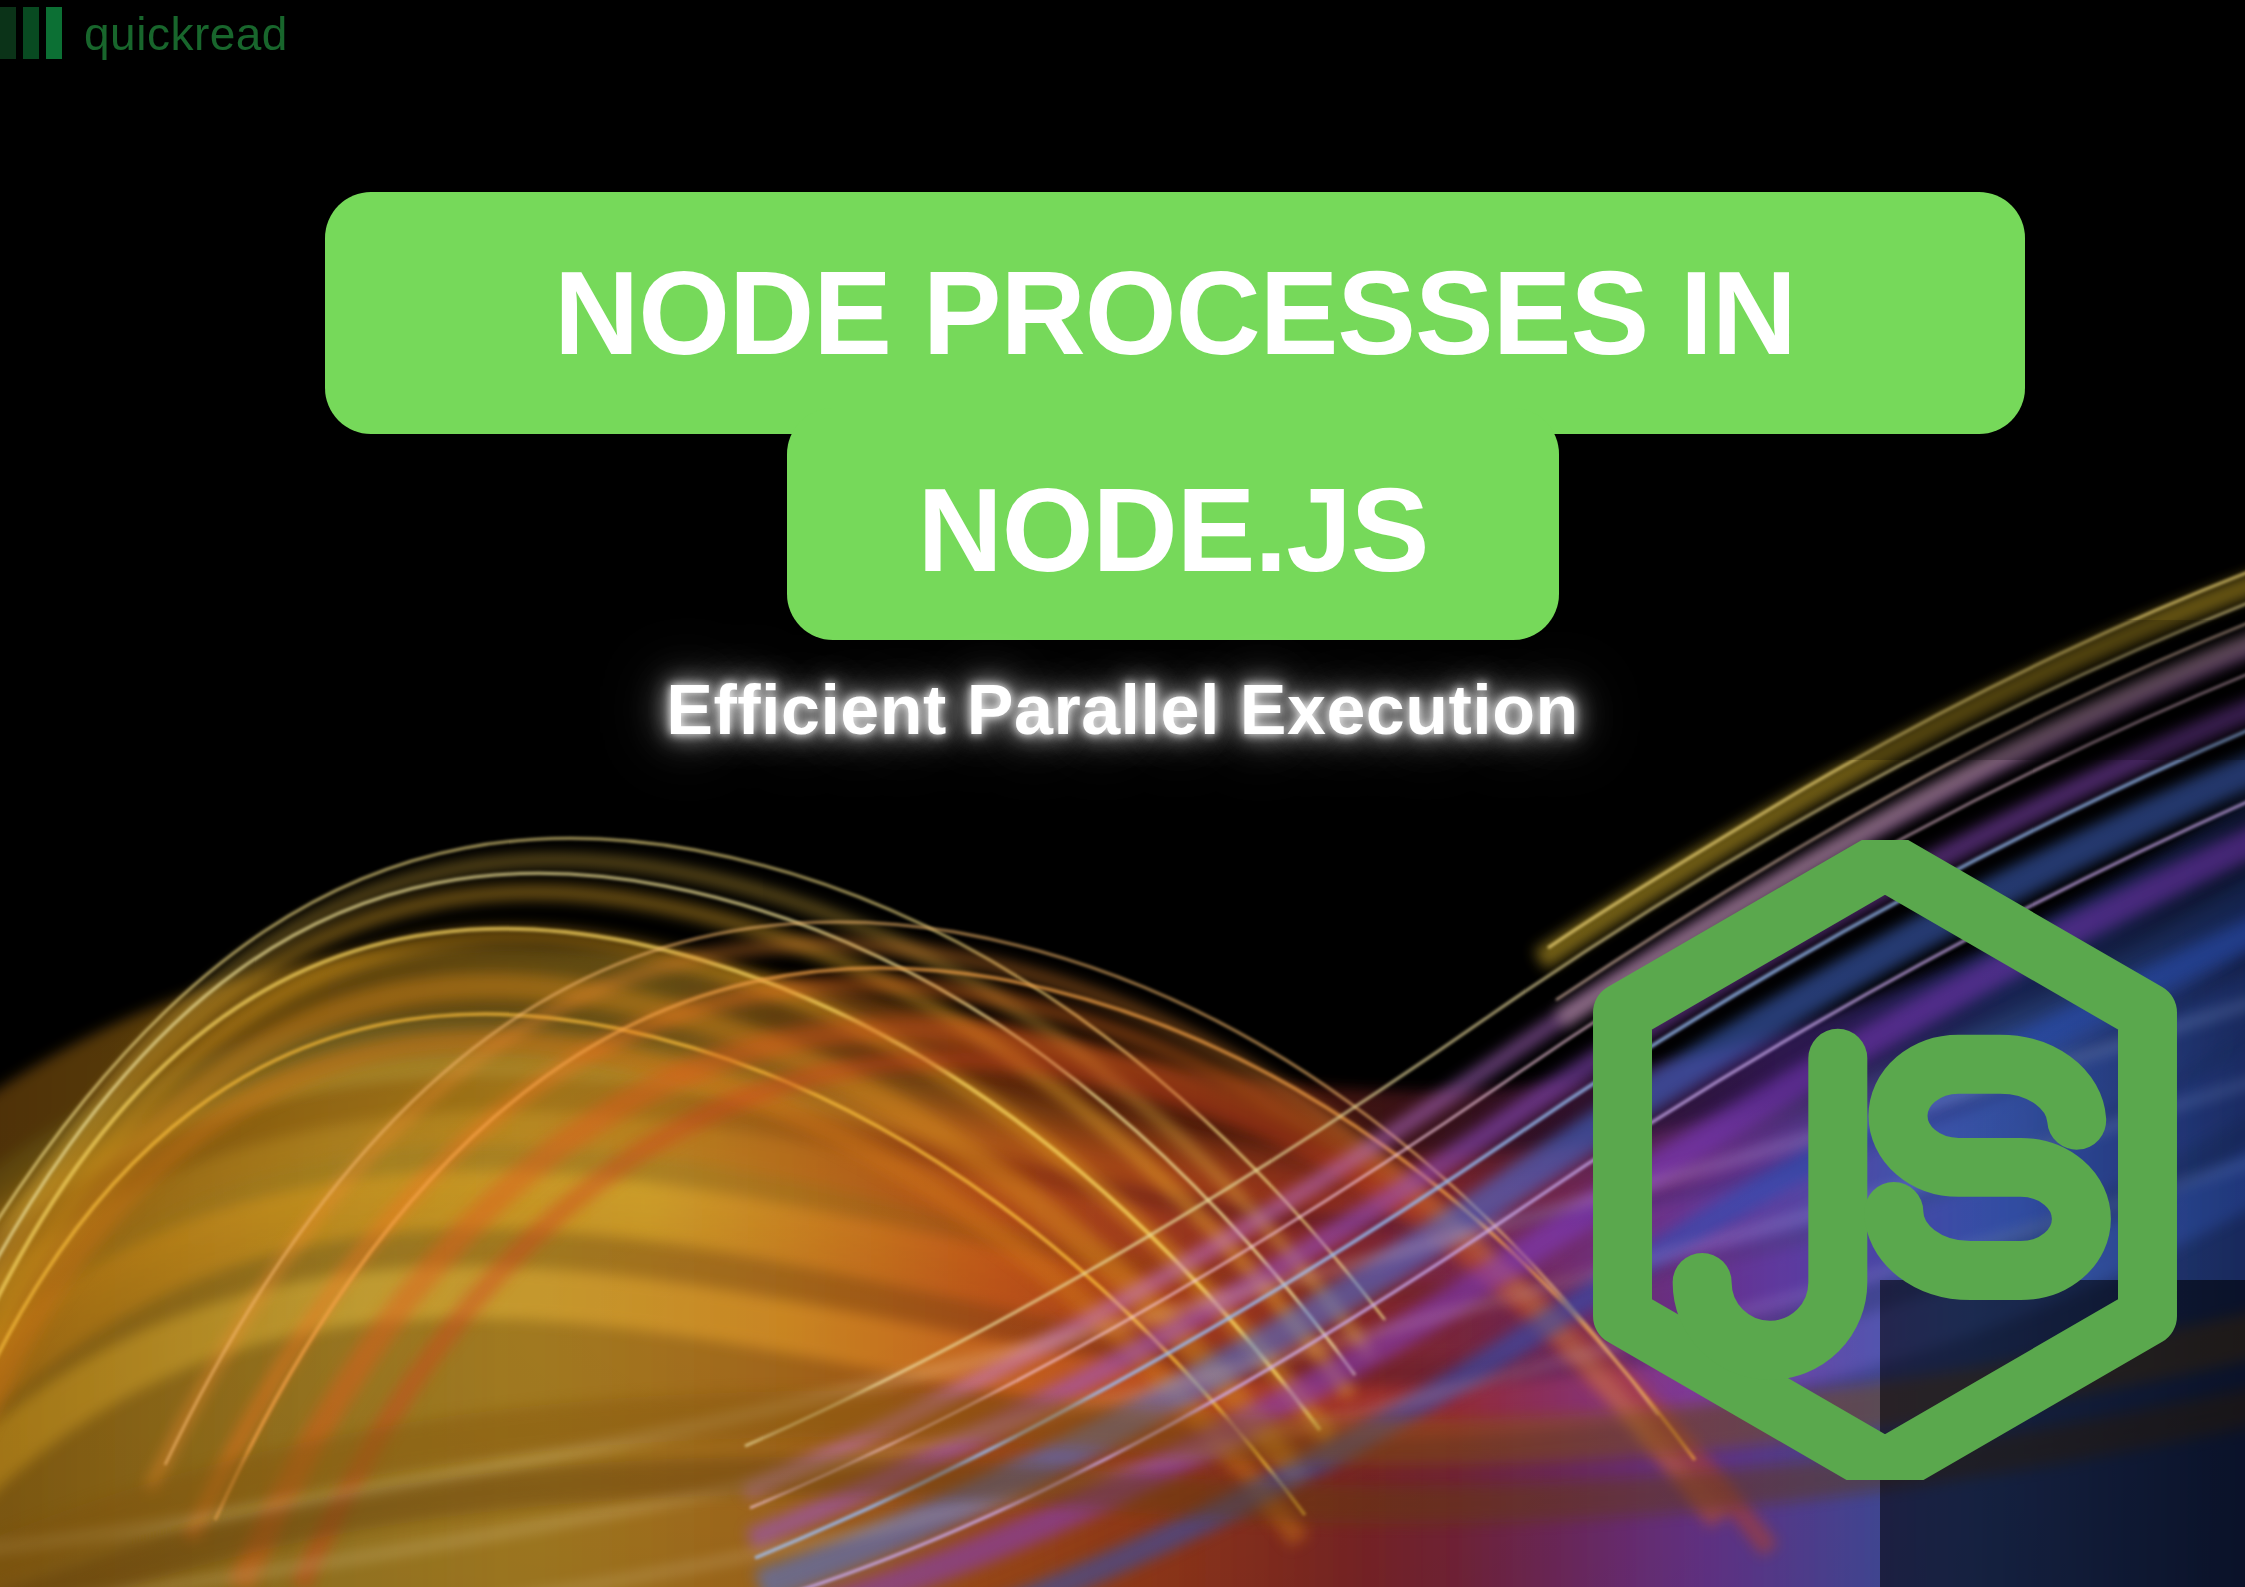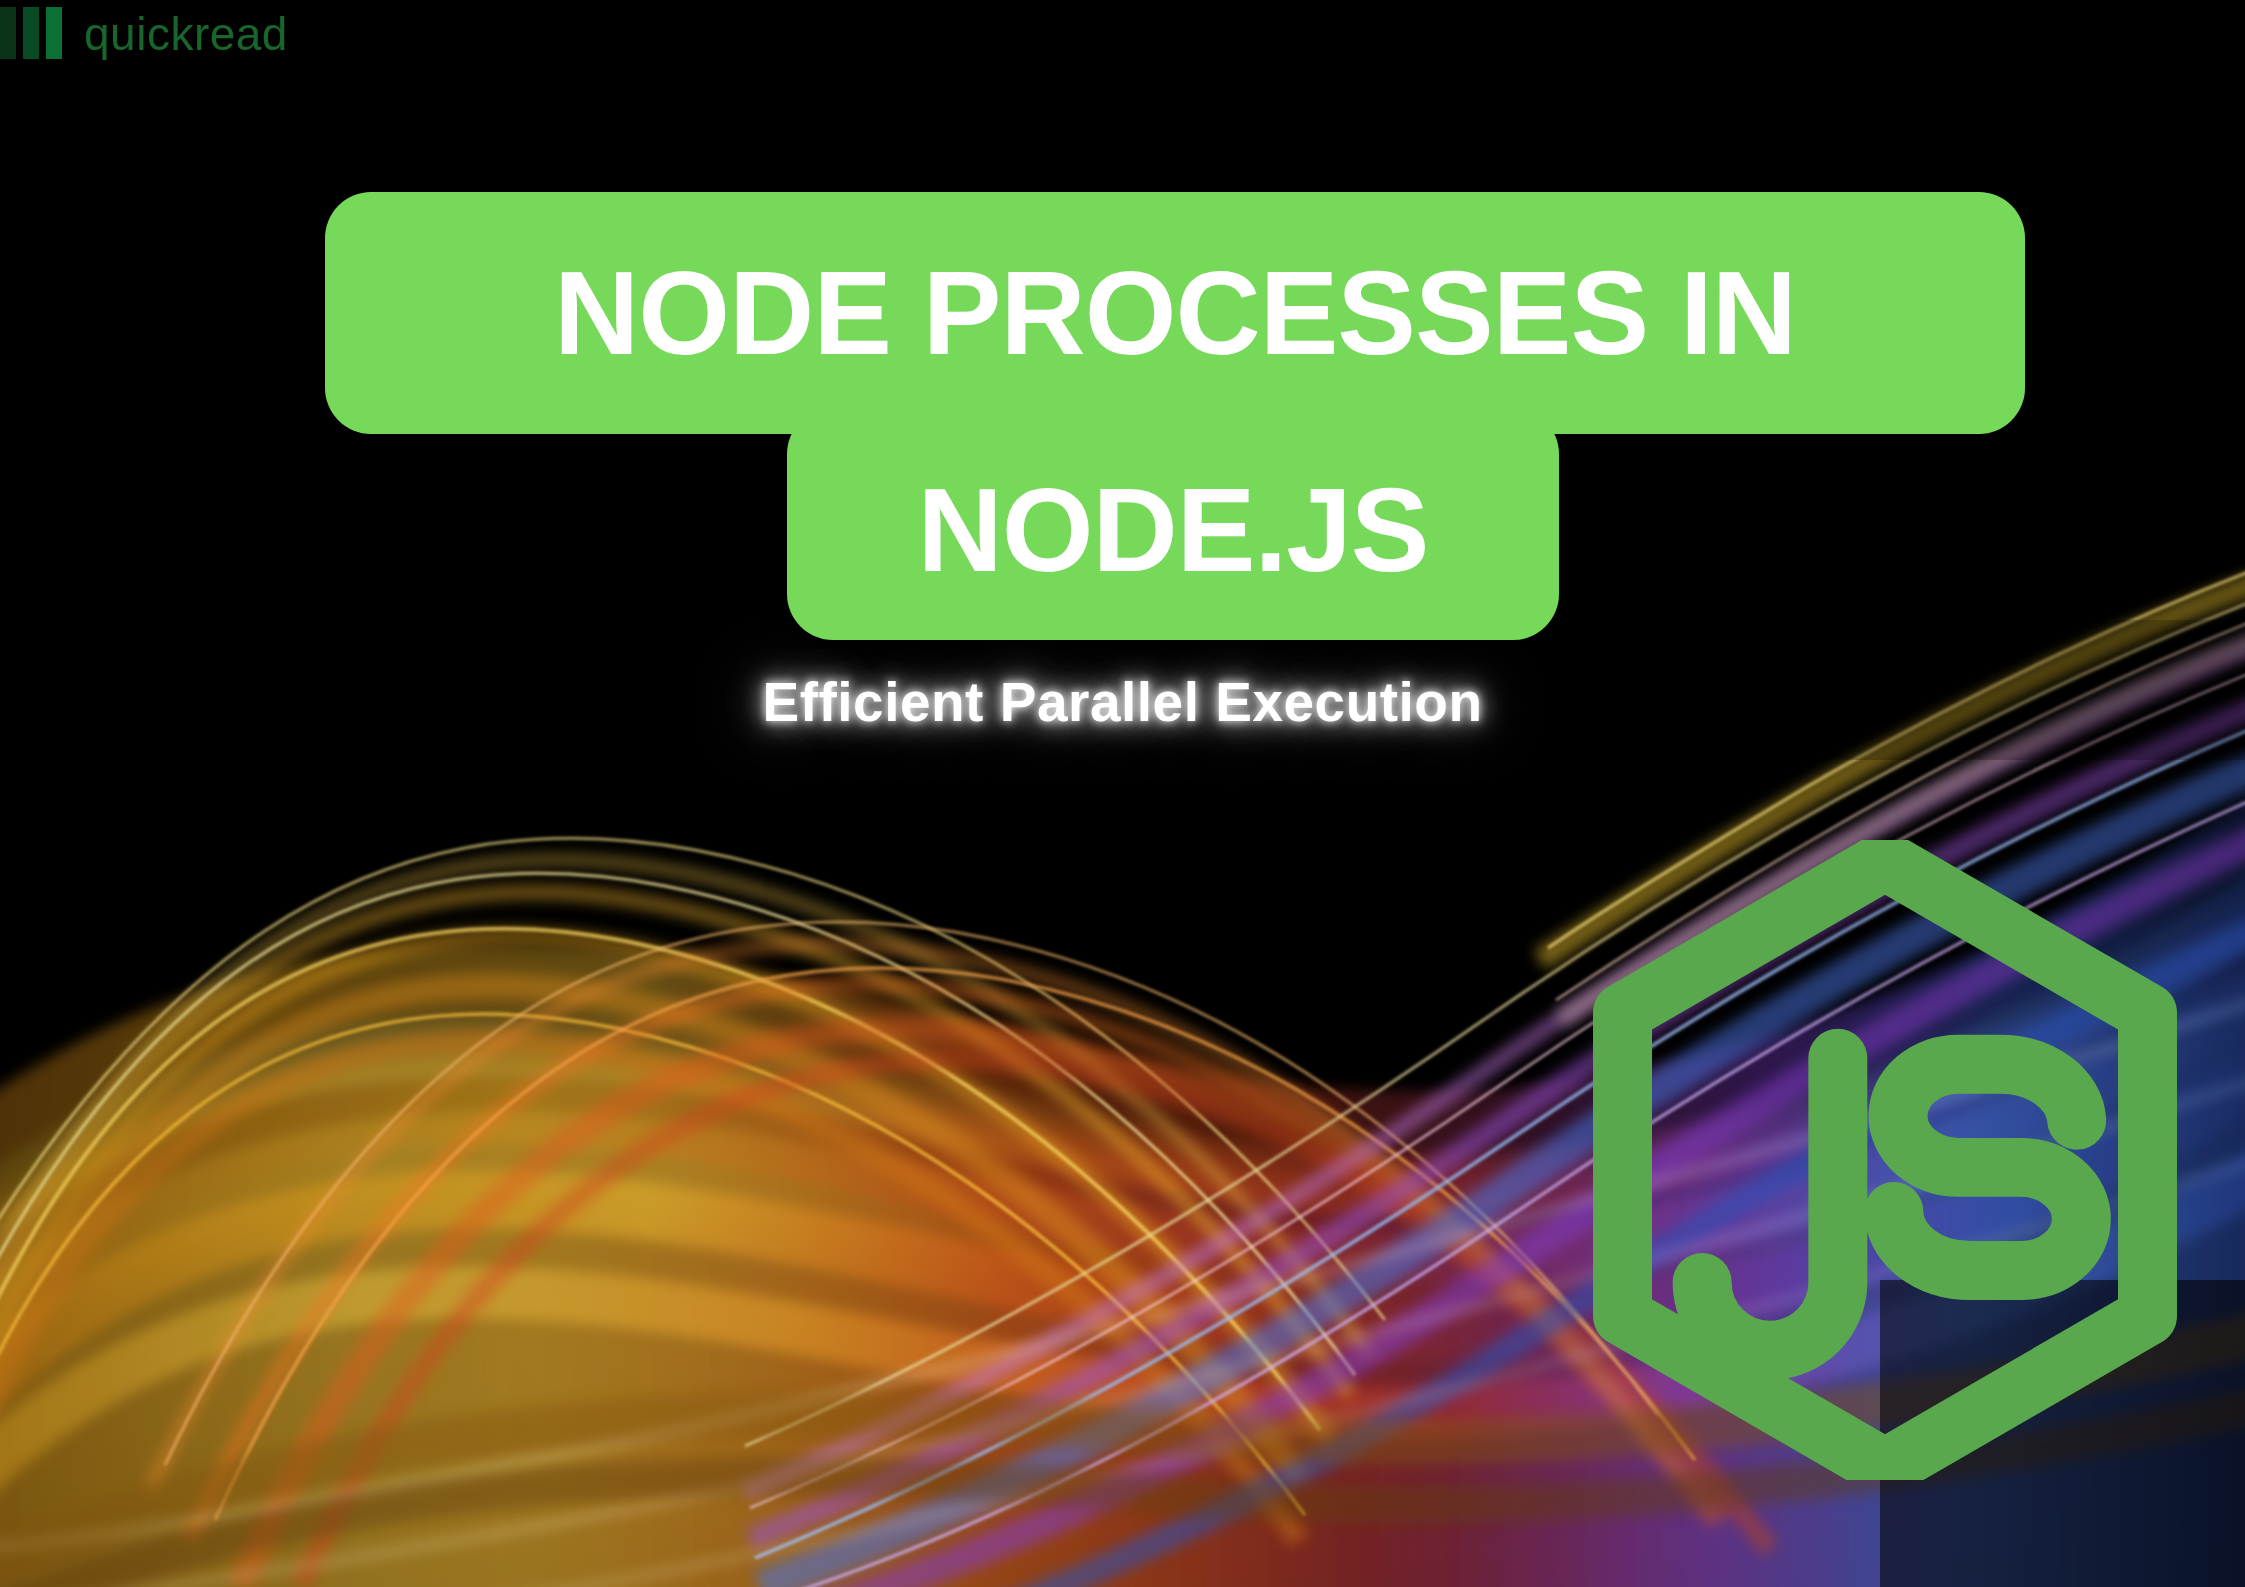--- a/index.html
+++ b/index.html
@@ -98,21 +98,21 @@
   
   #subtitle{
     position:absolute;
     left:0; top:672px;
     width:2245px;
     text-align:center;
     z-index:30;
     color:#ffffff;
     font-family:"Liberation Sans", sans-serif;
     font-weight:bold;
-    font-size:55px;
+    font-size:70px;
     line-height:1.1;
     letter-spacing:0.5px;
     text-shadow:
       0 0 10px rgba(255,255,255,0.95),
       0 0 22px rgba(255,255,255,0.80),
       0 0 42px rgba(255,255,255,0.55),
       0 0 70px rgba(255,255,255,0.35);
   }
 
   

